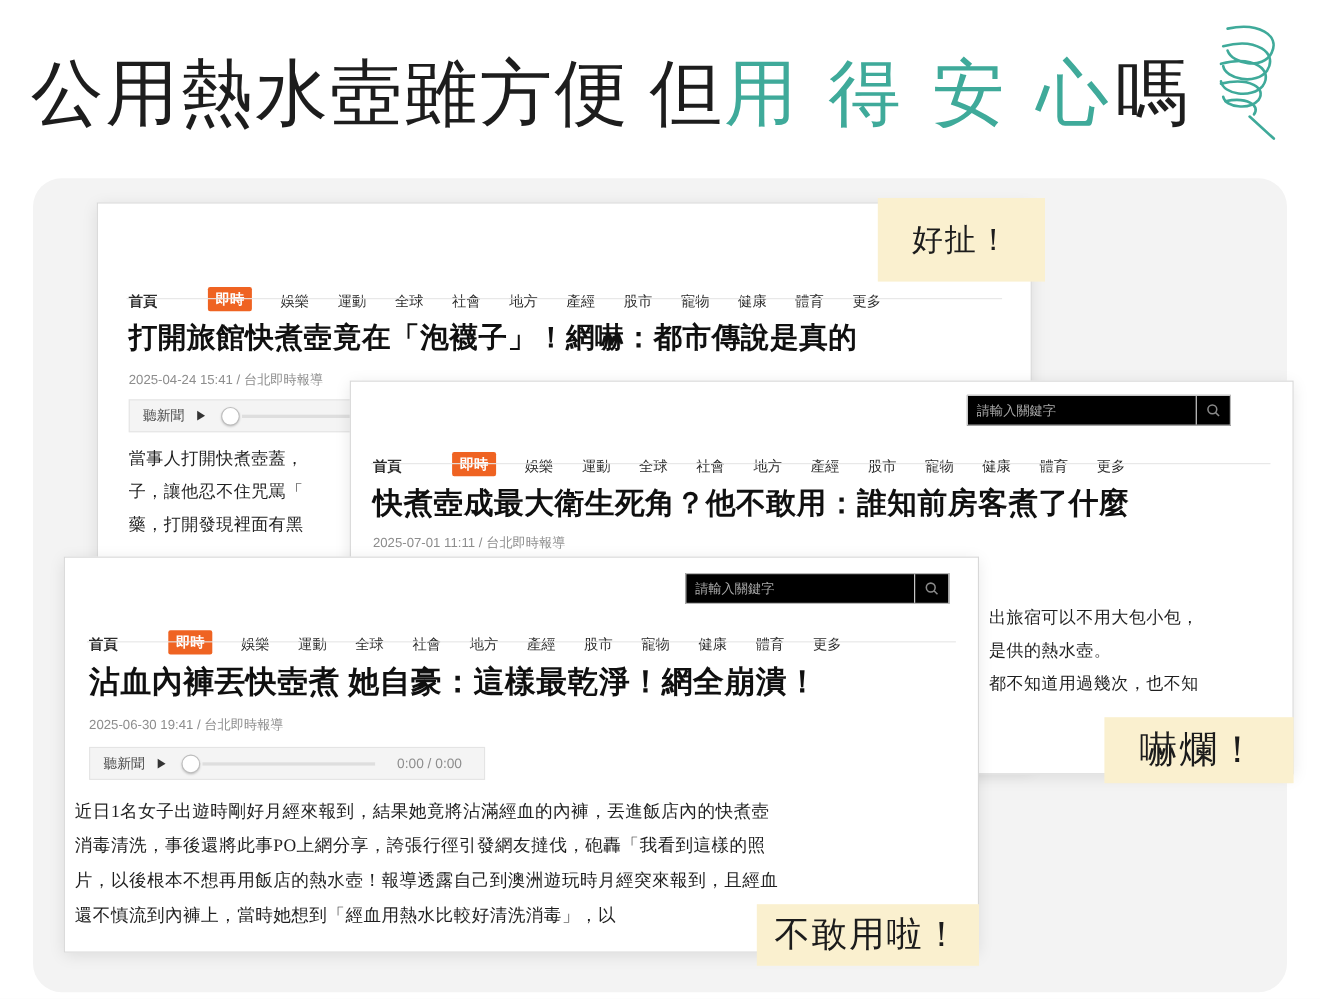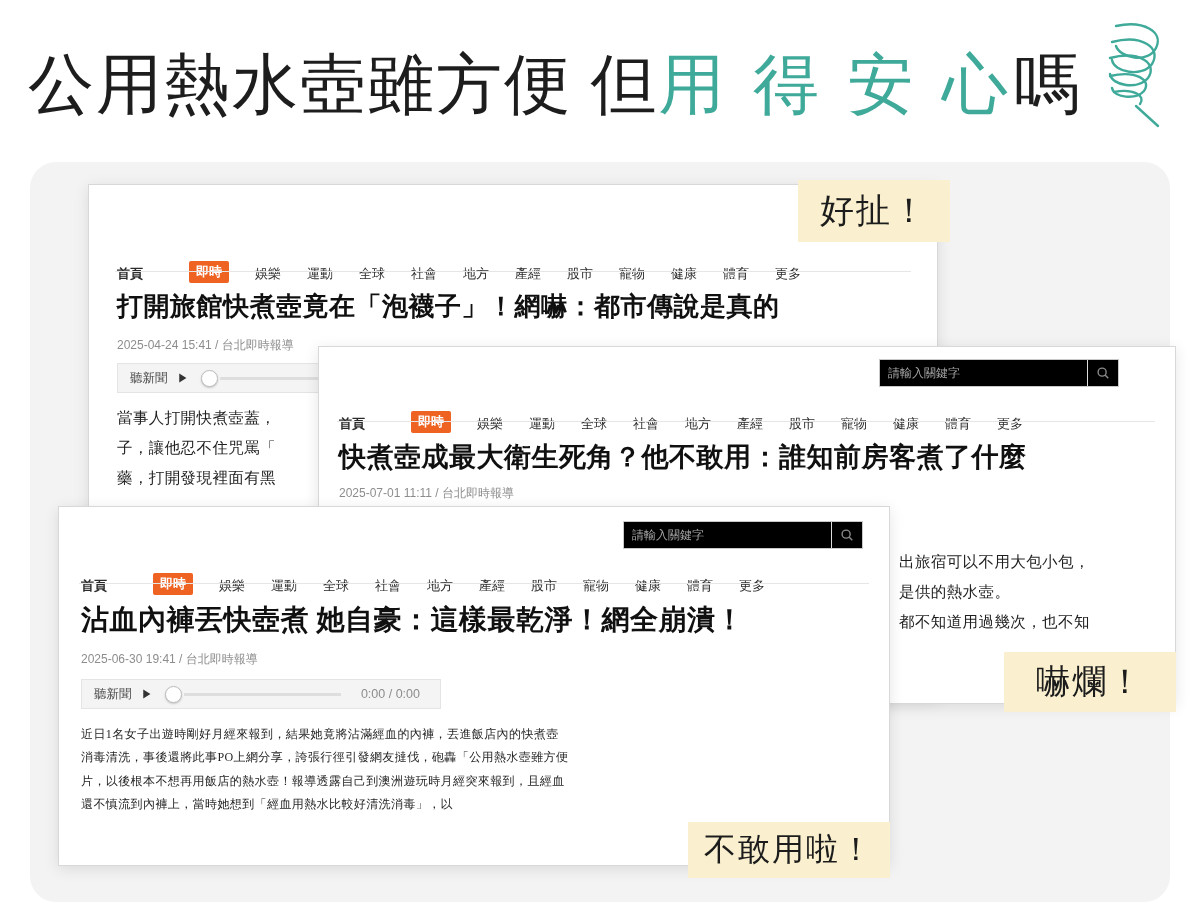--- a/index.html
+++ b/index.html
@@ -331,26 +331,26 @@
     </div>
 
     <div class="player" style="left:22px; top:172px; width:360px; height:30px; font-size:12.5px;">
       <span class="lbl">聽新聞</span>
       <span class="play">▶</span>
       <span class="knob"></span>
       <span class="track"></span>
       <span class="time">0:00 / 0:00</span>
     </div>
 
-    <div class="body-text" style="left:22px; top:216px; width:790px; font-size:12px;">
+    <div class="body-text" style="left:9px; top:216px; width:790px; font-size:16px;">
       <div>近日1名女子出遊時剛好月經來報到，結果她竟將沾滿經血的內褲，丟進飯店內的快煮壺</div>
-      <div>消毒清洗，事後還將此事PO上網分享，誇張行徑引發網友撻伐，砲轟「公用熱水壺雖方便</div>
+      <div>消毒清洗，事後還將此事PO上網分享，誇張行徑引發網友撻伐，砲轟「我看到這樣的照</div>
       <div>片，以後根本不想再用飯店的熱水壺！報導透露自己到澳洲遊玩時月經突來報到，且經血</div>
       <div>還不慎流到內褲上，當時她想到「經血用熱水比較好清洗消毒」，以</div>
     </div>
   </div>
 </div>
 
-<div class="note" style="left:798px; top:180px; width:152px; height:62px; font-size:34px;">好扯！</div>
+<div class="note" style="left:798px; top:180px; width:152px; height:76px; font-size:28px;">好扯！</div>
 
 <div class="note" style="left:1004px; top:652px; width:172px; height:60px; font-size:34px;">嚇爛！</div>
 
 <div class="note" style="left:688px; top:822px; width:202px; height:56px; font-size:32px;">不敢用啦！</div>
 
 </body></html>

